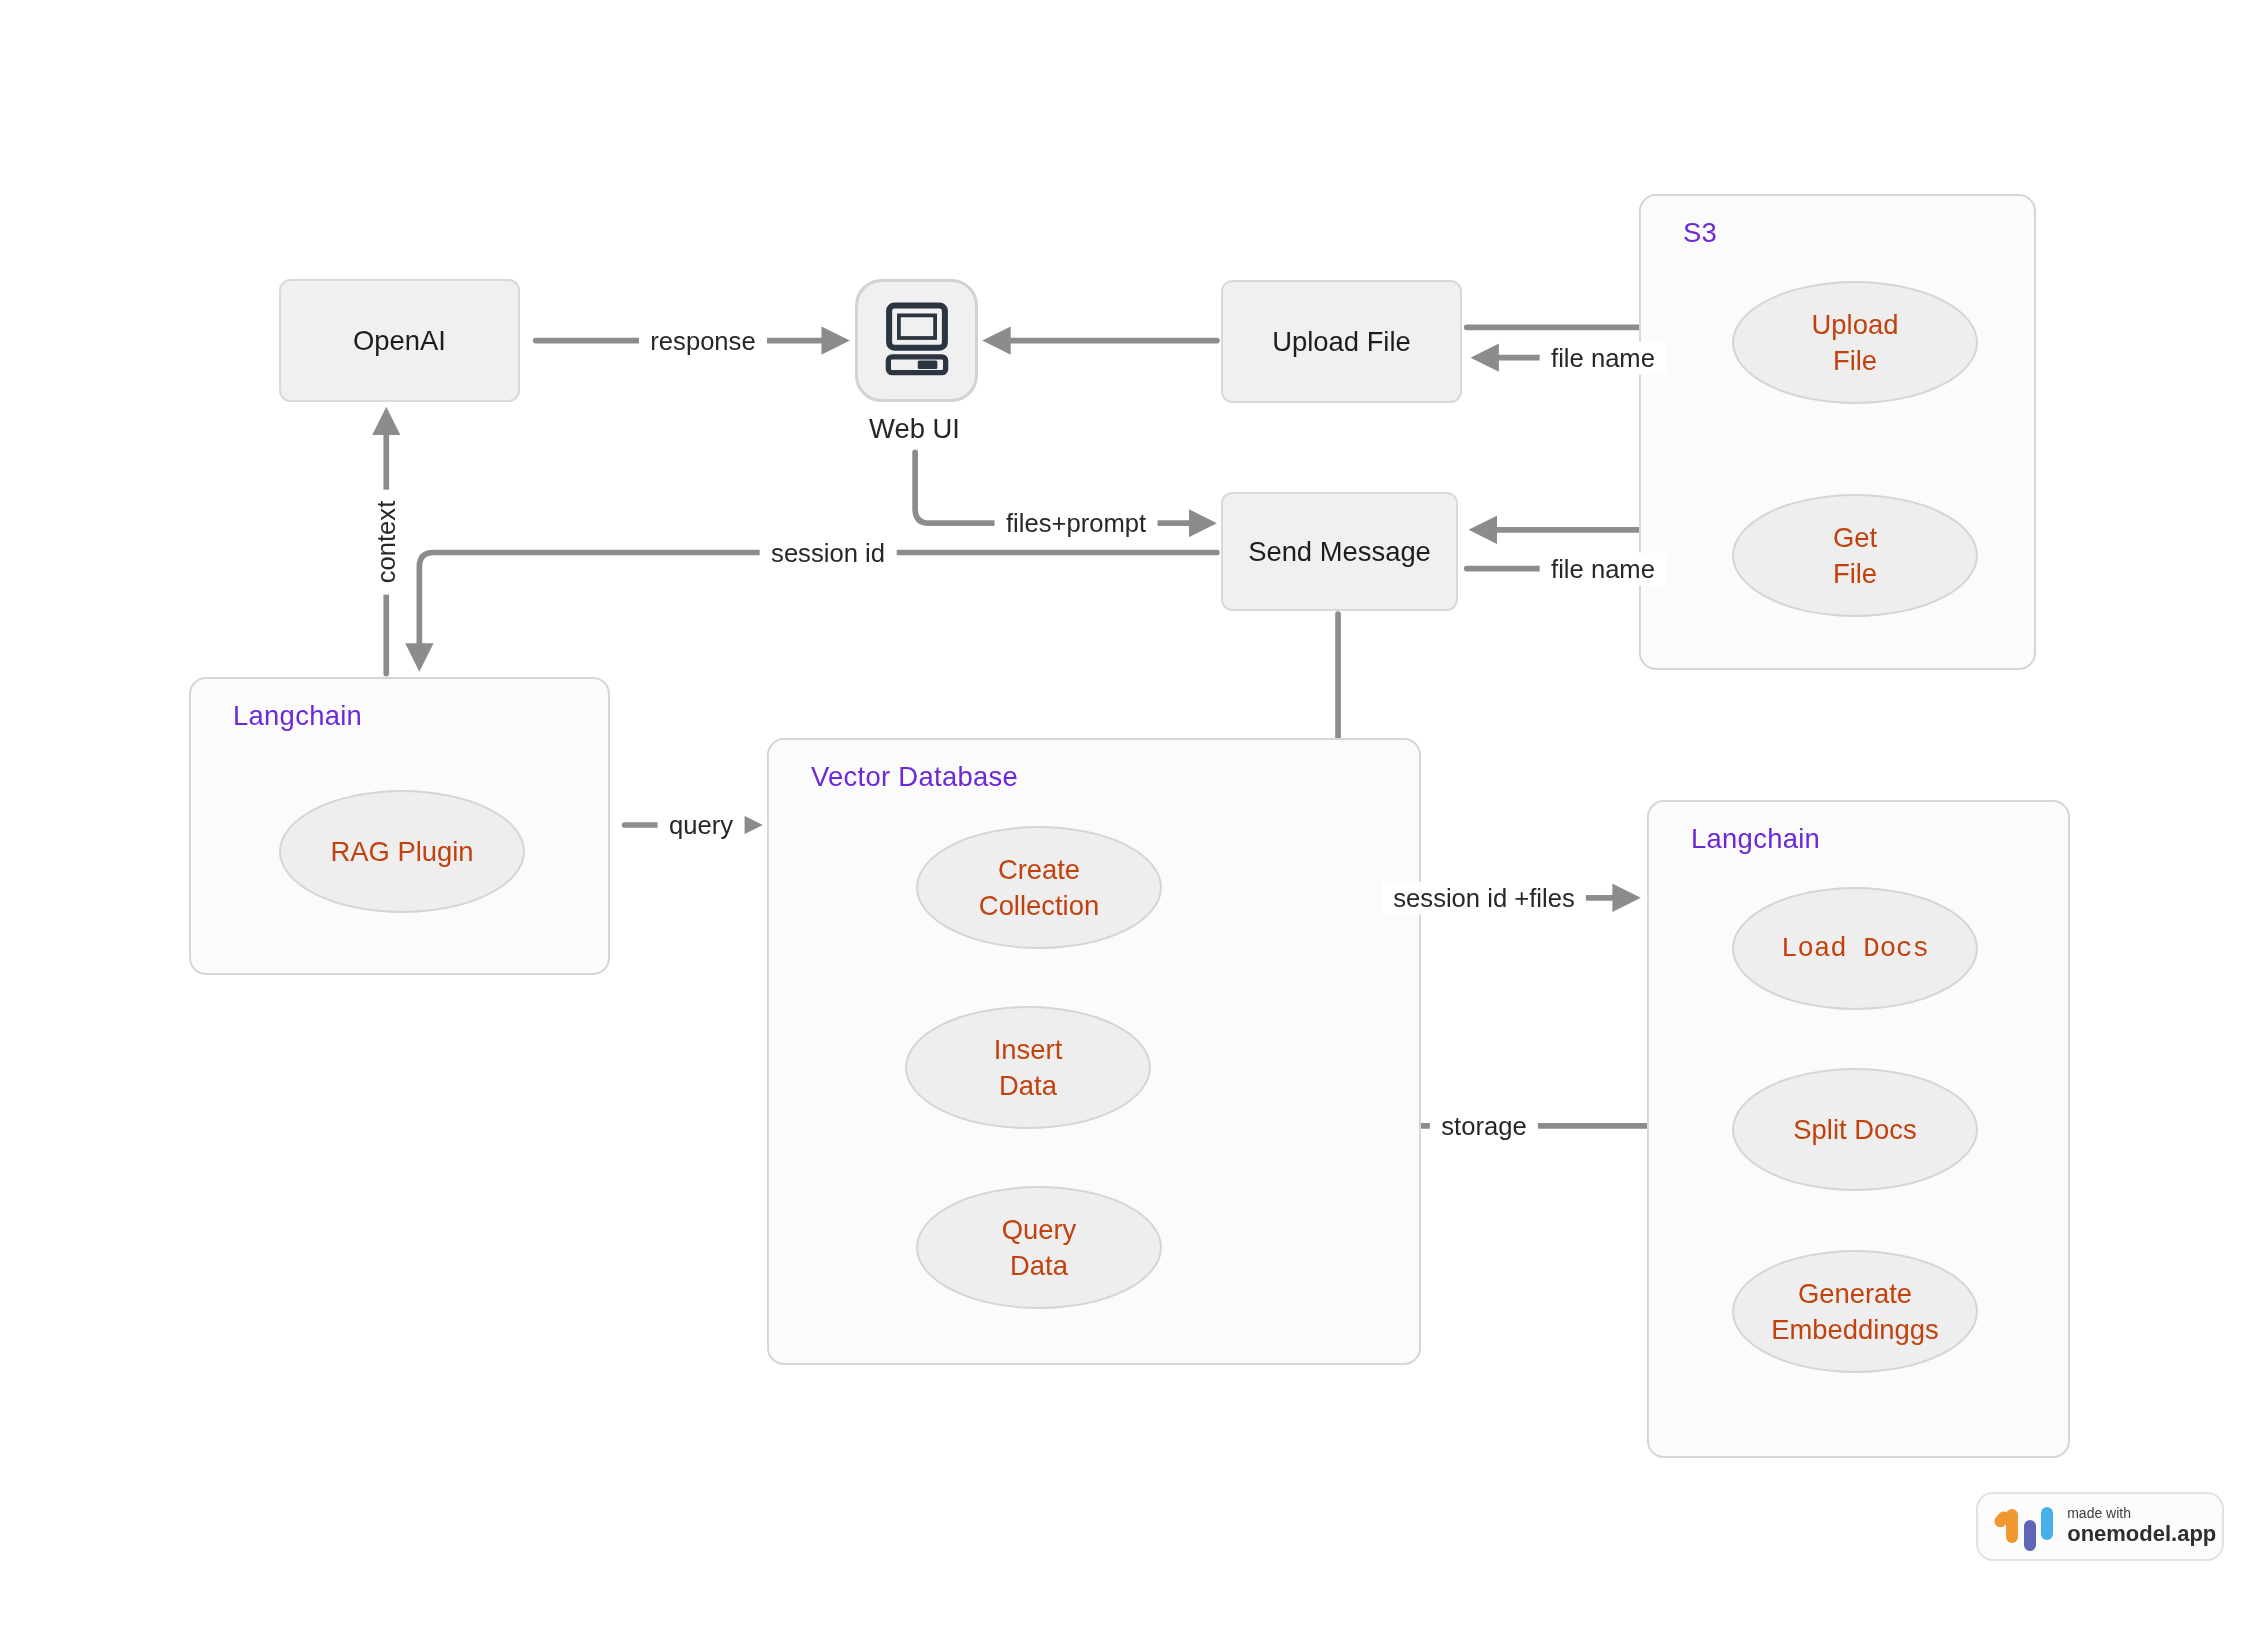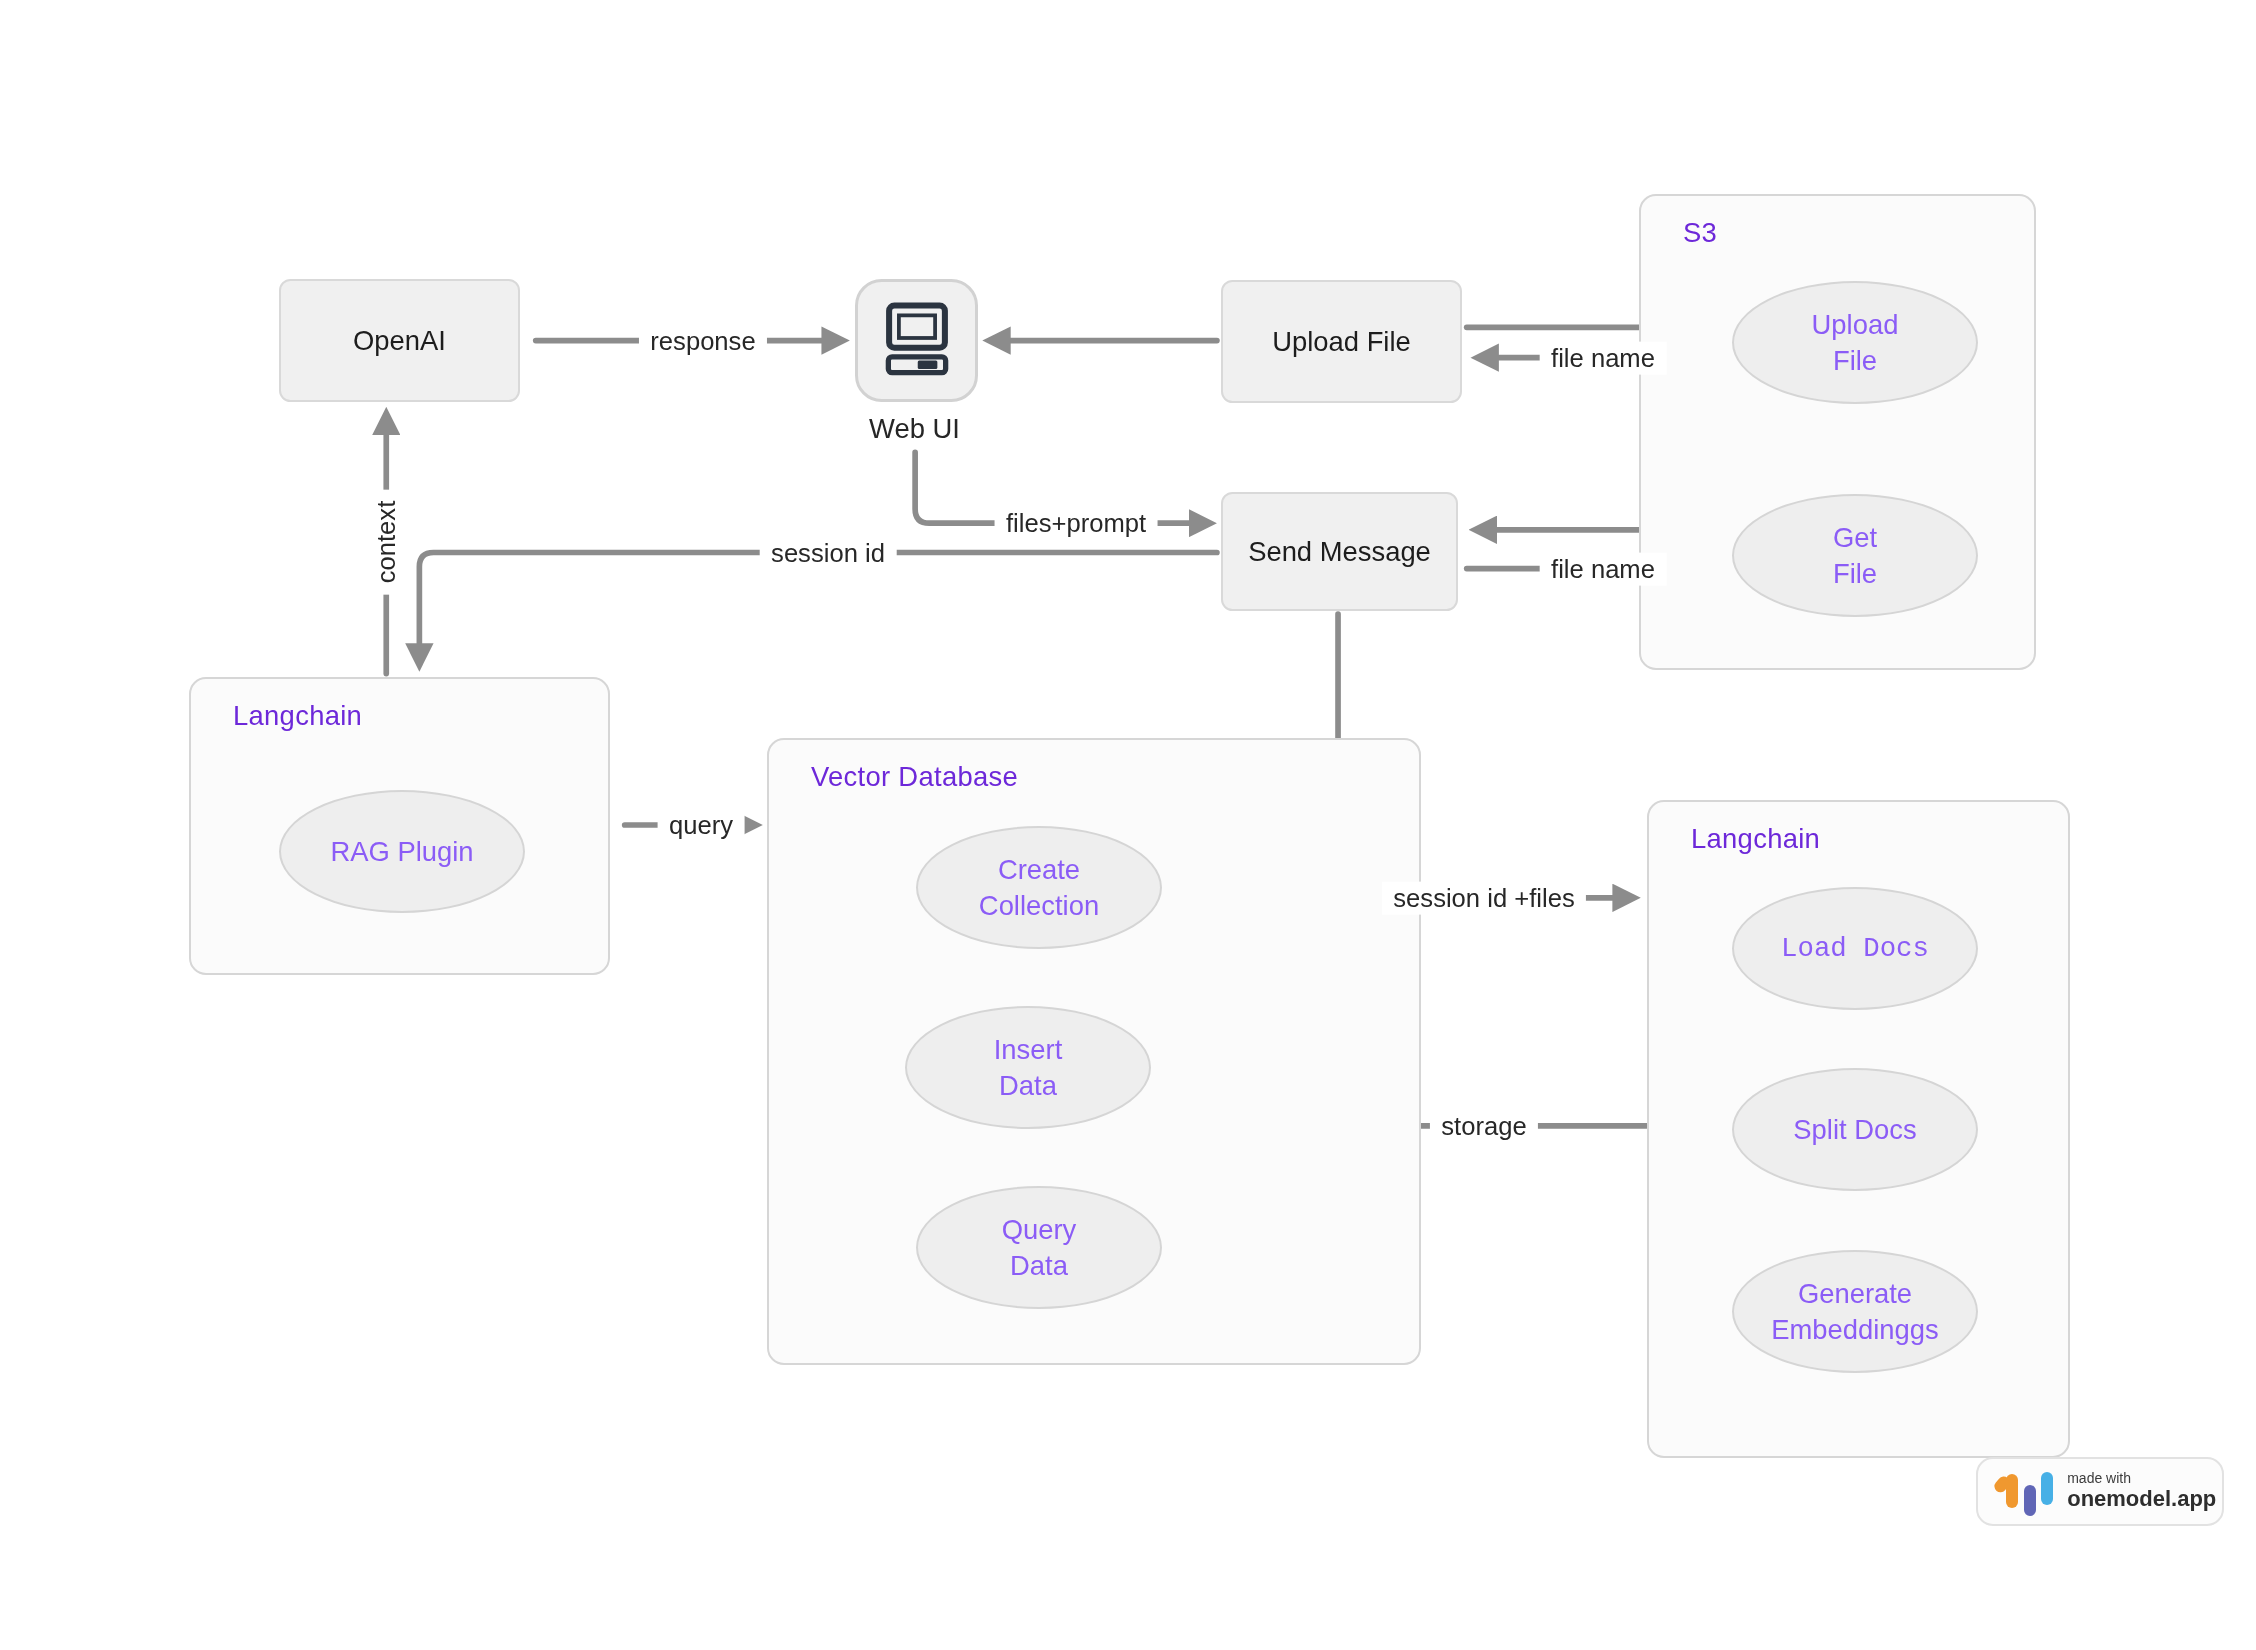--- a/index.html
+++ b/index.html
@@ -16,38 +16,38 @@
     position:absolute;top:21px;left:42px;font-size:27.4px;color:#6d28d9;letter-spacing:0.3px;
   }
   .node{
     position:absolute;background:#f0f0f0;border:2.8px solid #d9d9d9;border-radius:11.4px;
     display:flex;align-items:center;justify-content:center;
     font-size:27.4px;color:#1d1d1d;box-sizing:border-box;
   }
   .ellipse{
     position:absolute;background:#eeeeee;border:2.8px solid #d5d5d5;border-radius:50%;
     display:flex;align-items:center;justify-content:center;text-align:center;
-    font-size:27.4px;color:#8b5cf6;white-space:pre-line;line-height:1.28;box-sizing:border-box;
+    font-size:27.4px;color:#c2410c;white-space:pre-line;line-height:1.28;box-sizing:border-box;
   }
   .webui-box{
     position:absolute;left:855px;top:279px;width:123px;height:123px;
     background:#f0f0f0;border:3.8px solid #d2d2d2;border-radius:26.5px;
     display:flex;align-items:center;justify-content:center;box-sizing:border-box;
   }
   .webui-label{
     position:absolute;left:820px;top:413px;width:189px;text-align:center;
     font-size:27.4px;color:#262626;
   }
   .edge-label{
     position:absolute;transform:translate(-50%,-50%);
     background:#ffffff;padding:1.9px 11.4px;font-size:25.6px;color:#272727;white-space:nowrap;
   }
   .edge-label.vertical{transform:translate(-50%,-50%) rotate(-90deg);}
   .badge{
-    position:absolute;left:1976px;top:1457px;width:248px;height:69px;
+    position:absolute;left:1976px;top:1492px;width:248px;height:69px;
     background:#fcfcfc;border:2.4px solid #e2e2e2;border-radius:17px;
     display:flex;align-items:center;gap:13.2px;padding:0 15px;box-sizing:border-box;
   }
   .badge-logo{position:relative;width:61px;height:55px;flex:0 0 auto;}
   .badge-logo .bar{position:absolute;width:12.3px;border-radius:6.6px;}
   .bar-orange{left:13.2px;top:10.4px;height:34px;background:#f0982f;}
   .bar-orange-flag{left:2.8px;top:12.3px;height:17px;background:#f0982f;transform:rotate(40deg);}
   .bar-purple{left:31px;top:21px;height:31px;background:#6066b6;}
   .bar-blue{left:48px;top:7.6px;height:33px;background:#47b0e6;}
   .badge-text{display:flex;flex-direction:column;line-height:1.12;}

